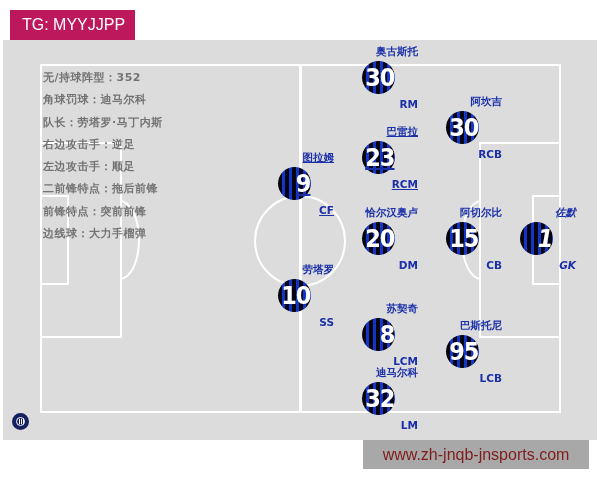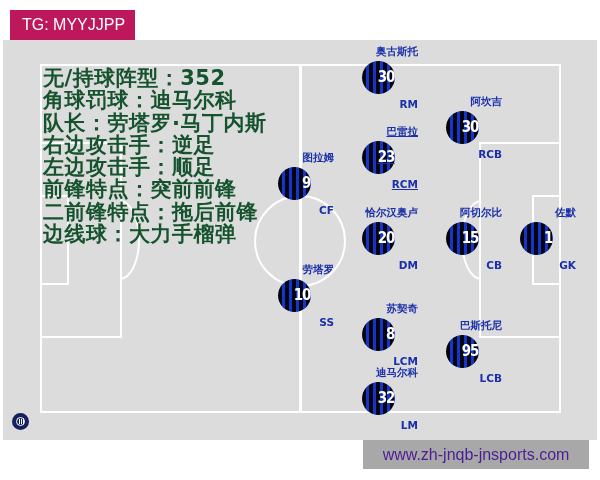--- a/index.html
+++ b/index.html
@@ -1,31 +1,31 @@
 <!DOCTYPE html>
 <html><head>
 <meta charset="utf-8">
 <style>
   html,body{margin:0;padding:0;}
   body{width:600px;height:480px;background:#ffffff;position:relative;overflow:hidden;font-family:"DejaVu Sans","Liberation Sans",sans-serif;}
   .tg{position:absolute;left:10px;top:10px;width:125px;height:30px;background:#be185d;color:#fff;font-family:"Liberation Sans",sans-serif;font-size:16px;line-height:30px;padding-left:12px;box-sizing:border-box;}
   .board{position:absolute;left:3px;top:40px;width:594px;height:400px;background:#dcdcdc;}
   .line{position:absolute;border:2.5px solid #ffffff;box-sizing:border-box;}
-  .info{position:absolute;left:43px;top:67px;color:#14532d;font-weight:bold;font-size:21px;line-height:22.3px;letter-spacing:0.5px;}
+  .info{position:absolute;left:43px;top:67px;color:#737373;font-weight:bold;font-size:11px;line-height:22.3px;letter-spacing:0.5px;}
   .info div{white-space:nowrap;}
   .player{position:absolute;width:80px;margin-left:-40px;text-align:right;color:#1a2fa8;font-weight:bold;}
   .pname{font-size:10.5px;height:14px;line-height:14px;white-space:nowrap;}
   .disc{width:33px;height:33px;border-radius:50%;margin:3px auto 3px auto;
     background:repeating-linear-gradient(90deg,#050510 0px,#050510 4px,#1535c8 4px,#1535c8 7px);
-    color:#fff;font-size:15px;line-height:33px;font-family:"DejaVu Sans Condensed","DejaVu Sans",sans-serif;font-weight:bold;letter-spacing:-1px;}
+    color:#fff;font-size:25px;line-height:33px;font-family:"DejaVu Sans Condensed","DejaVu Sans",sans-serif;font-weight:bold;letter-spacing:-1px;}
   .pos{font-size:10.5px;height:14px;line-height:14px;}
   .logo{position:absolute;left:12px;top:413px;width:17px;height:17px;border-radius:50%;background:#15215f;box-sizing:border-box;border:2px solid #15215f;}
   .logo-inner{position:absolute;left:2px;top:2px;width:9px;height:9px;border-radius:50%;border:1.5px solid #ffffff;box-sizing:border-box;}
   .logo-bar{position:absolute;top:4px;width:1.3px;height:5px;background:#fff;}
-  .url{position:absolute;left:363px;top:440px;width:226px;height:29px;background:#a8a8a8;color:#4c1d95;font-family:"Liberation Sans",sans-serif;font-size:16px;line-height:29px;text-align:center;}
+  .url{position:absolute;left:363px;top:440px;width:226px;height:29px;background:#a8a8a8;color:#7f1d1d;font-family:"Liberation Sans",sans-serif;font-size:16px;line-height:29px;text-align:center;}
 </style>
 </head>
 <body>
 
 <div class="tg">TG: MYYJJPP</div>
 
 <div class="board"></div>
 
 <div class="line" style="left:40px;top:64px;width:521px;height:349px;"></div>
 <div class="line" style="left:299px;top:64px;width:2.5px;height:349px;border-width:0;background:#fff;"></div>
@@ -36,56 +36,56 @@
 <div class="line" style="left:479px;top:142px;width:82px;height:196px;"></div>
 <div class="line" style="left:532px;top:195px;width:29px;height:90px;"></div>
 <div class="line" style="left:461px;top:200px;width:40px;height:80px;border-radius:50%;clip-path:inset(0 50% 0 0);"></div>
 
 <div class="info">
   <div>无/持球阵型：352</div>
   <div>角球罚球：迪马尔科</div>
   <div>队长：劳塔罗·马丁内斯</div>
   <div>右边攻击手：逆足</div>
   <div>左边攻击手：顺足</div>
+  <div>二前锋特点：拖后前锋</div>
   <div>前锋特点：突前前锋</div>
-  <div>二前锋特点：拖后前锋</div>
   <div>边线球：大力手榴弹</div>
 </div>
 
 <div class="player" style="left:378px;top:44px;">
   <div class="pname">奥古斯托</div>
   <div class="disc">30</div>
   <div class="pos">RM</div>
 </div>
 <div class="player" style="left:462px;top:94px;">
   <div class="pname">阿坎吉</div>
   <div class="disc">30</div>
   <div class="pos">RCB</div>
 </div>
 <div class="player" style="left:378px;top:124px;text-decoration:underline;">
   <div class="pname">巴雷拉</div>
   <div class="disc">23</div>
   <div class="pos">RCM</div>
 </div>
-<div class="player" style="left:294px;top:150px;">
+<div class="player" style="left:294px;top:150px;text-decoration:underline;">
   <div class="pname">图拉姆</div>
   <div class="disc">9</div>
   <div class="pos">CF</div>
 </div>
 <div class="player" style="left:378px;top:205px;">
   <div class="pname">恰尔汉奥卢</div>
   <div class="disc">20</div>
   <div class="pos">DM</div>
 </div>
 <div class="player" style="left:462px;top:205px;">
   <div class="pname">阿切尔比</div>
   <div class="disc">15</div>
   <div class="pos">CB</div>
 </div>
-<div class="player" style="left:536px;top:205px;">
+<div class="player" style="left:536px;top:205px;font-style:italic;">
   <div class="pname">佐默</div>
   <div class="disc">1</div>
   <div class="pos">GK</div>
 </div>
 <div class="player" style="left:294px;top:262px;">
   <div class="pname">劳塔罗</div>
   <div class="disc">10</div>
   <div class="pos">SS</div>
 </div>
 <div class="player" style="left:378px;top:285px;margin-top:16px;">

